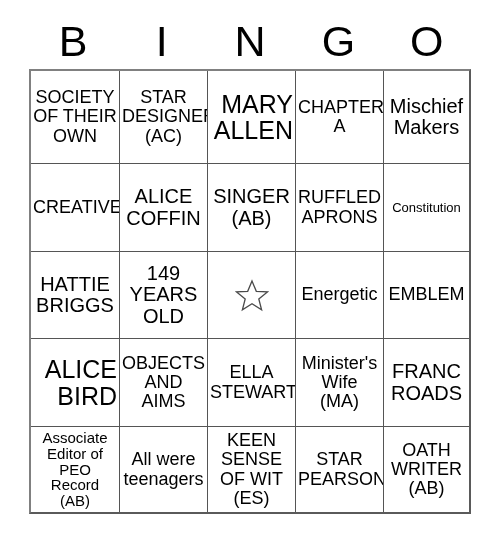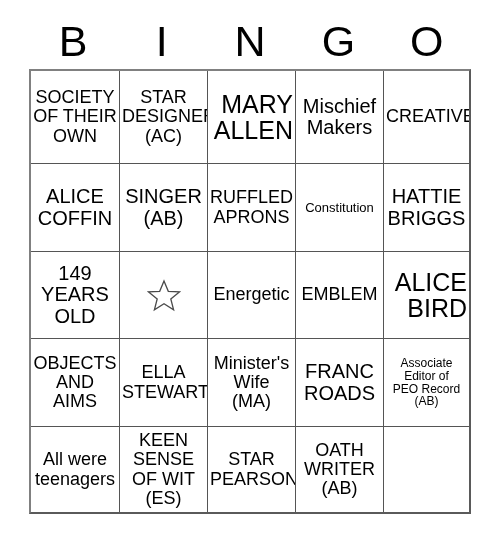--- a/index.html
+++ b/index.html
@@ -87,21 +87,21 @@
     font-family: "Liberation Sans", sans-serif;
     white-space: pre-line;
   }
 
   
   .fs-xxl .cell-text { font-size: 25px; text-align: right; }
   .fs-xl  .cell-text { font-size: 20px; }
   .fs-md  .cell-text { font-size: 18px; }
   .fs-sm  .cell-text { font-size: 18px; }
   .fs-xs  .cell-text { font-size: 13px; }
-  .fs-xxs .cell-text { font-size: 12px; }
+  .fs-xxs .cell-text { font-size: 15px; }
   .star-icon {
     display: block;
     margin: 0 auto;
     line-height: 1;
   }
 </style>
 </head>
 <body>
 
 <div id="card-root">
@@ -122,20 +122,24 @@
       </div>
       <div class="bingo-cell fs-sm">
         <span class="cell-text">STAR
 DESIGNER
 (AC)</span>
       </div>
       <div class="bingo-cell fs-xxl">
         <span class="cell-text">MARY
 ALLEN</span>
       </div>
+      <div class="bingo-cell fs-sm">
+        <span class="cell-text">CHAPTER
+A</span>
+      </div>
       <div class="bingo-cell fs-xl">
         <span class="cell-text">Mischief
 Makers</span>
       </div>
       <div class="bingo-cell fs-sm">
         <span class="cell-text">CREATIVE</span>
       </div>
       <div class="bingo-cell fs-xl">
         <span class="cell-text">ALICE
 COFFIN</span>

